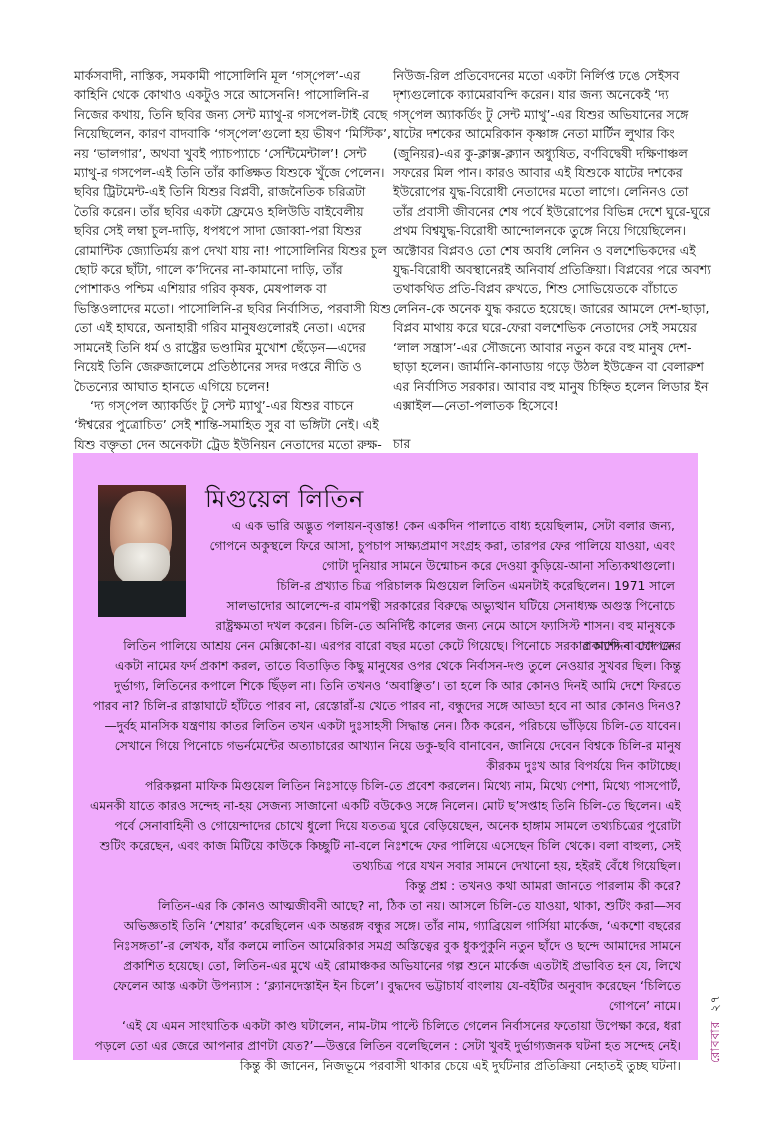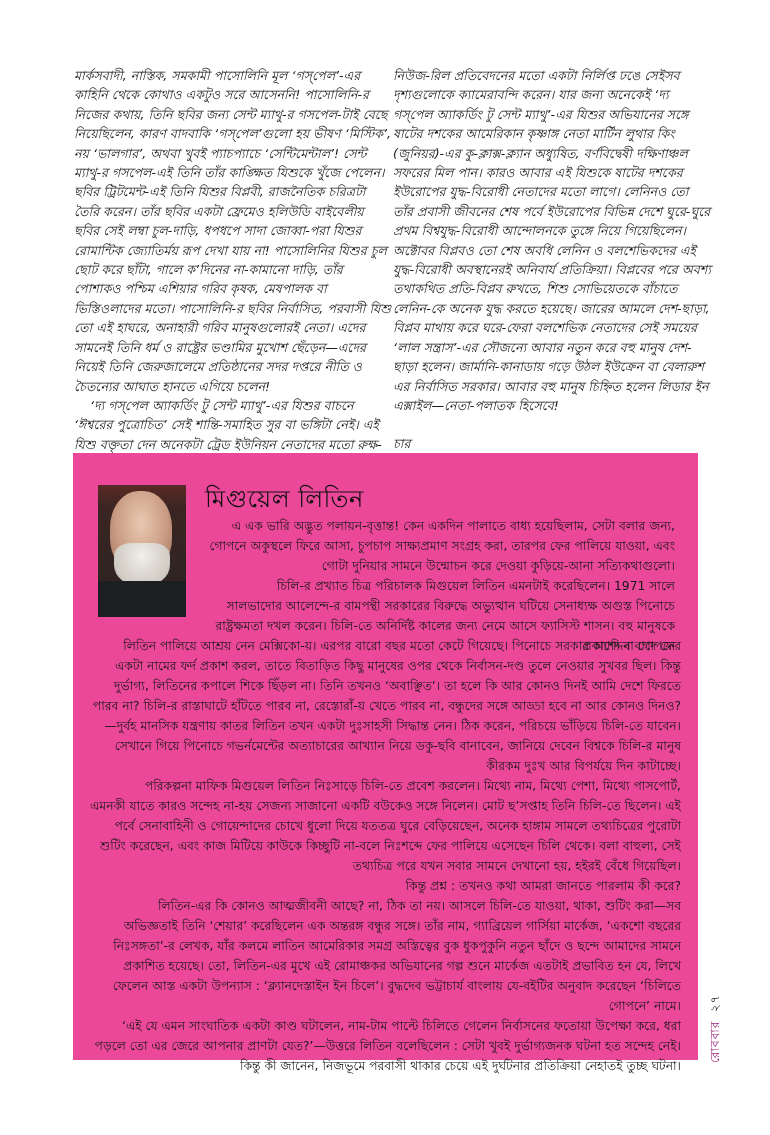--- a/index.html
+++ b/index.html
@@ -2,31 +2,31 @@
 <html><head>
 <meta charset="utf-8">
 <style>
   html, body { margin: 0; padding: 0; }
   body {
     width: 770px; height: 1135px; background: #ffffff; position: relative; overflow: hidden;
     font-family: "DejaVu Sans", "Liberation Sans", sans-serif; color: #1a1a1a;
   }
   .col {
     position: absolute; top: 66px; width: 318px;
-    font-size: 12.6px; line-height: 19.4px; text-align: left; font-style: italic;
+    font-size: 12.6px; line-height: 19.4px; text-align: left;
   }
   .col p { margin: 0; }
   .col p.indent { text-indent: 16px; }
   #col-left { left: 74px; }
   #col-right { left: 393px; }
   .section-heading { margin-top: 19px !important; }
 
   .box {
     position: absolute; left: 73px; top: 453px; width: 625px; height: 607px;
-    background: #ec4899;
+    background: #f0abfc;
   }
   .portrait {
     position: absolute; left: 25px; top: 32px; width: 88px; height: 132px;
     background: linear-gradient(180deg, #5a2a25 0%, #3a2522 18%, #2a2422 100%);
     overflow: hidden;
   }
   .portrait .head {
     position: absolute; left: 12px; top: 6px; width: 62px; height: 80px; border-radius: 46% 46% 40% 40%;
     background: radial-gradient(ellipse at 50% 40%, #e8c9b0 0%, #c99a82 60%, #9c6e5c 100%);
   }

